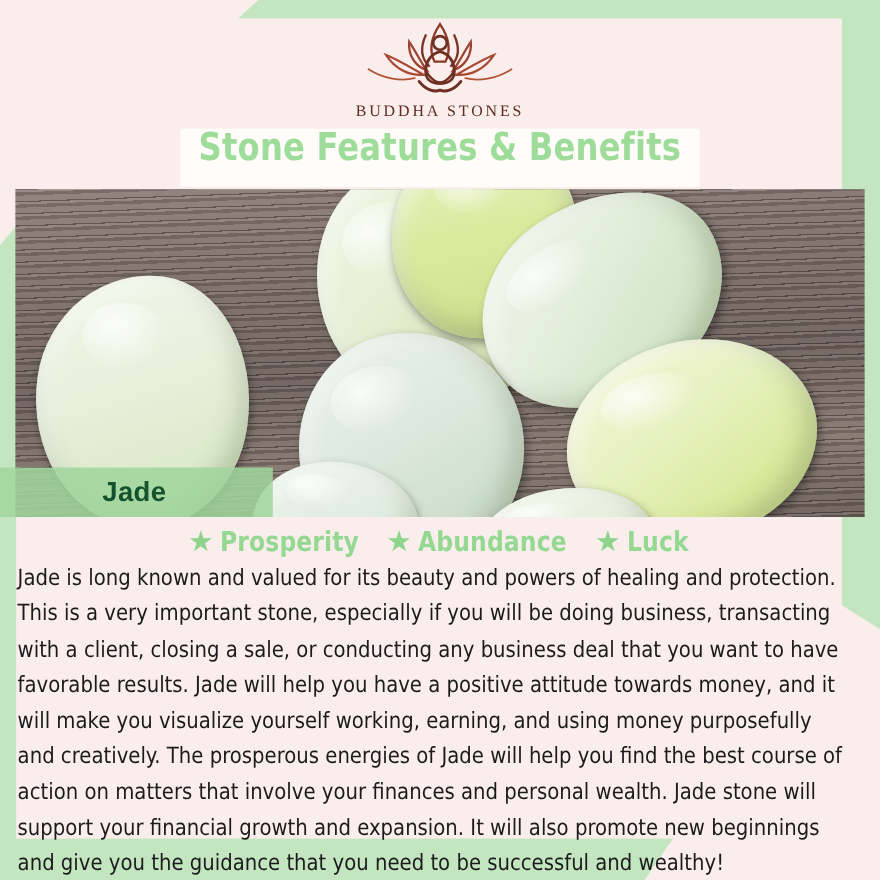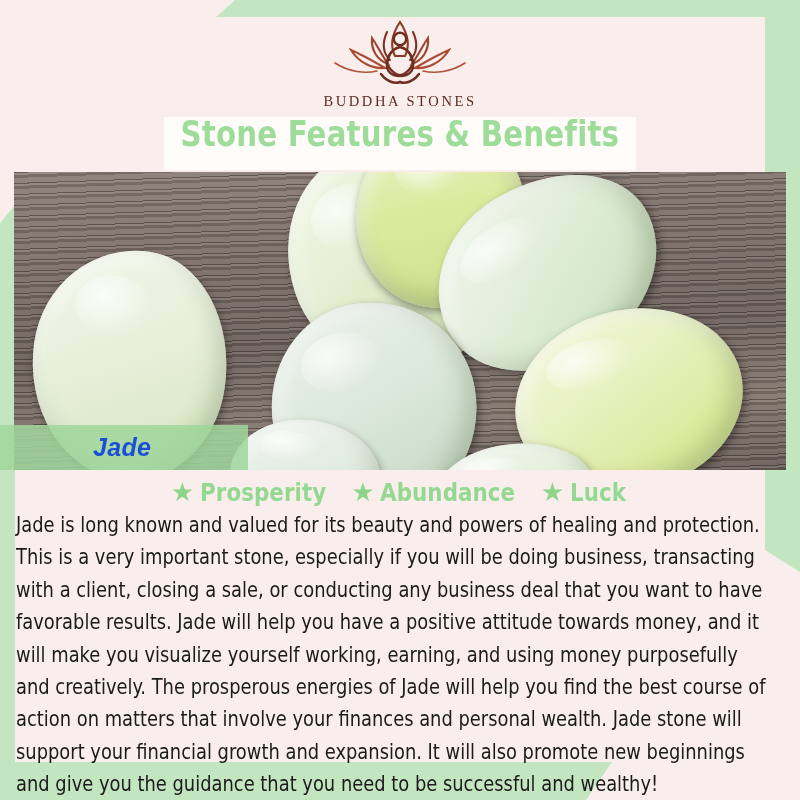--- a/index.html
+++ b/index.html
@@ -91,23 +91,22 @@
 
   
   .jade-bar {
     position:absolute; z-index:4;
     left:0; top:425px; width:248px; height:45px;
     background:rgba(160,214,156,0.86);
     display:flex; align-items:center;
   }
   .jade-bar .jade-label {
     margin-left:93px;
-    font-weight:bold; font-size:25px; color:#1d4ed8;
+    font-weight:bold; font-size:25px; color:#14532d;
     letter-spacing:0.3px;
-    font-style:italic;
   }
 
   
   .benefits {
     position:absolute; z-index:3;
     left:0; top:479px; width:800px;
     display:flex; align-items:center; justify-content:center;
     gap:7px;
   }
   .benefit { display:flex; align-items:center; gap:6px; }

